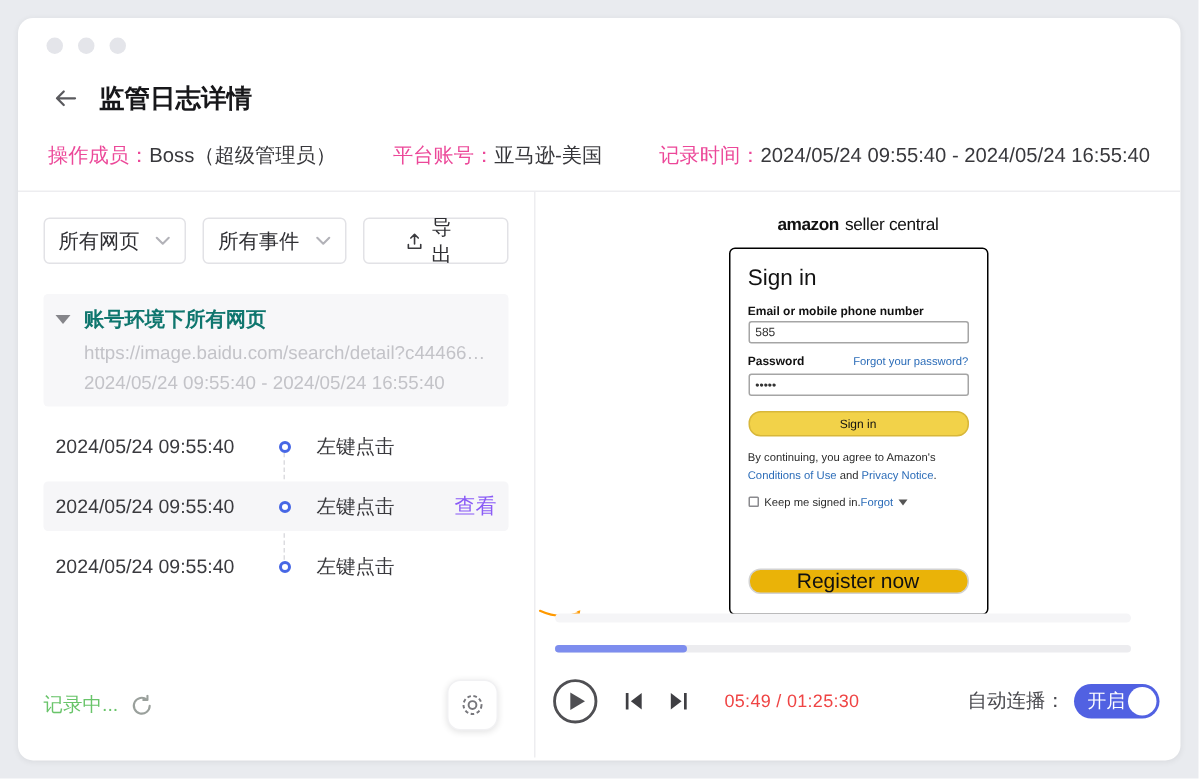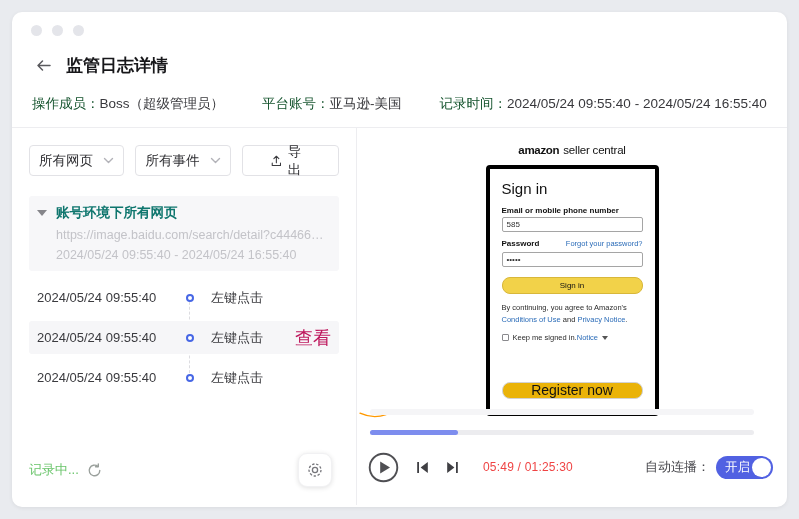--- a/index.html
+++ b/index.html
@@ -20,21 +20,21 @@
   
   .dots { display:flex; gap:10px; padding:13px 0 0 19px; height:30px; }
   .dot { width:11px; height:11px; border-radius:50%; background:#e4e5ea; }
   
   .header { display:flex; align-items:center; padding:8px 0 0 20px; height:38px; }
   .back { width:22px; height:22px; display:flex; align-items:center; justify-content:center; cursor:pointer; }
   .title { font-size:17px; font-weight:bold; margin-left:12px; color:#17171a; }
   
   .infobar { display:flex; align-items:center; height:48px; padding:0 0 0 20px; border-bottom:1px solid #ededf0; font-size:13.5px; color:#38383c; }
   .info-item { margin-right:38px; white-space:nowrap; }
-  .info-item .lbl { color:#14532d;font-family:Liberation Serif, serif; }
+  .info-item .lbl { color:#ec4899;font-family:Liberation Serif, serif; }
   
   .main { display:flex; height:377px;justify-content:center; }
   .left { width:345px; border-right:1px solid #ededf0; position:relative; padding:0 17px; }
   .right { flex:1; position:relative; }
   
   .filters { display:flex; align-items:center; margin-top:17px; gap:11px; }
   .select {
     width:109px; height:31px; border:1px solid #e2e2e6; border-radius:4px;
     display:flex; align-items:center; justify-content:space-between;
     padding:0 9px; font-size:13.5px; color:#2f2f33; cursor:pointer; background:#fff;
@@ -51,38 +51,38 @@
   .tree-url, .tree-range { margin:6px 0 0 21px; font-size:12.5px; color:#c3c3c8; white-space:nowrap; overflow:hidden; text-overflow:ellipsis; }
   
   .events { position:relative; margin-top:10px; }
   .timeline-line { position:absolute; left:160px; top:16px; bottom:16px; border-left:1px dashed #dcdce0; }
   .event-row { position:relative; display:flex; align-items:center; height:33px; margin:7px 0; padding:0 8px 0 8px; border-radius:3px; }
   .event-row.hl { background:#f6f6f8; }
   .event-time { width:132px; font-size:13px; color:#3a3a3e; }
   .event-marker { width:42px; display:flex; justify-content:center; }
   .event-circle { width:8px; height:8px; border:2px solid #4767e5; border-radius:50%; background:#fff; position:relative; z-index:1; }
   .event-action { font-size:13px; color:#3a3a3e; }
-  .event-link { margin-left:auto; font-size:18px; color:#be185d; cursor:pointer; }
+  .event-link { margin-left:auto; font-size:14px; color:#8b5cf6; cursor:pointer; }
   
   .status-row { position:absolute; left:17px; right:24px; bottom:18px; display:flex; align-items:center; }
   .recording { font-size:13px; color:#69c46a; }
   .refresh { margin-left:8px; cursor:pointer; display:flex; }
   .settings-btn {
     margin-left:auto; width:34px; height:34px; background:#fff; border:1px solid #f1f1f3;
     border-radius:9px; box-shadow:0 1px 5px rgba(0,0,0,.12);
     display:flex; align-items:center; justify-content:center; cursor:pointer;
   }
   
   .preview { position:absolute; top:16px; left:0; right:0; display:flex; flex-direction:column; align-items:center; }
   .amz-logo { display:flex; align-items:baseline; font-size:11.5px; color:#111; }
   .amz-brand { font-weight:bold; position:relative; letter-spacing:-0.3px; }
   .amz-smile { position:absolute; left:2px; bottom:-3px; }
   .amz-suffix { margin-left:4px; font-weight:400; letter-spacing:-0.2px; }
   .amz-card {
-    width:173px; margin-top:9px; background:#fff; border:4px solid #000000; border-radius:4px;
+    width:173px; margin-top:9px; background:#fff; border:1px solid #000000; border-radius:4px;
     padding:11px 12px 13px;
   }
   .amz-h1 { font-size:15px; font-weight:400; color:#111; margin-bottom:9px; }
   .amz-label { font-size:8px; font-weight:bold; color:#111; margin-bottom:2px; }
   .amz-input { width:100%; height:15px; border:1px solid #a5a5a5; border-radius:2px; font-size:8px; color:#333; padding:0 4px; line-height:14px; background:#fff; }
   .amz-pwrow { display:flex; align-items:baseline; justify-content:space-between; margin-top:7px; margin-bottom:2px; }
   .amz-link { color:#2b6cb8; }
   .amz-forgot { font-size:7.5px; }
   .amz-signin {
     margin-top:10px; width:100%; height:17px; background:#f2d249; border:1px solid #d8b73a;
@@ -232,21 +232,21 @@
           <div class="amz-pwrow">
             <span class="amz-label">Password</span>
             <span class="amz-link amz-forgot">Forgot your password?</span>
           </div>
           <div class="amz-input">•••••</div>
           <div class="amz-signin">Sign in</div>
           <div class="amz-legal"><span>By continuing, you agree to Amazon's </span><span class="amz-link">Conditions of Use</span><span> and </span><span class="amz-link">Privacy Notice</span><span>.</span></div>
           <div class="amz-keep">
             <span class="amz-checkbox"></span>
             <span>Keep me signed in. </span>
-            <span class="amz-link">Notice</span>
+            <span class="amz-link">Forgot</span>
             <span class="amz-details-caret"></span>
           </div>
           <div class="amz-register">Register now</div>
         </div>
       </div>
 
       <div class="scroll-hint"></div>
 
       <div class="progress">
         <div class="progress-fill" style="width: 23%;"></div>

